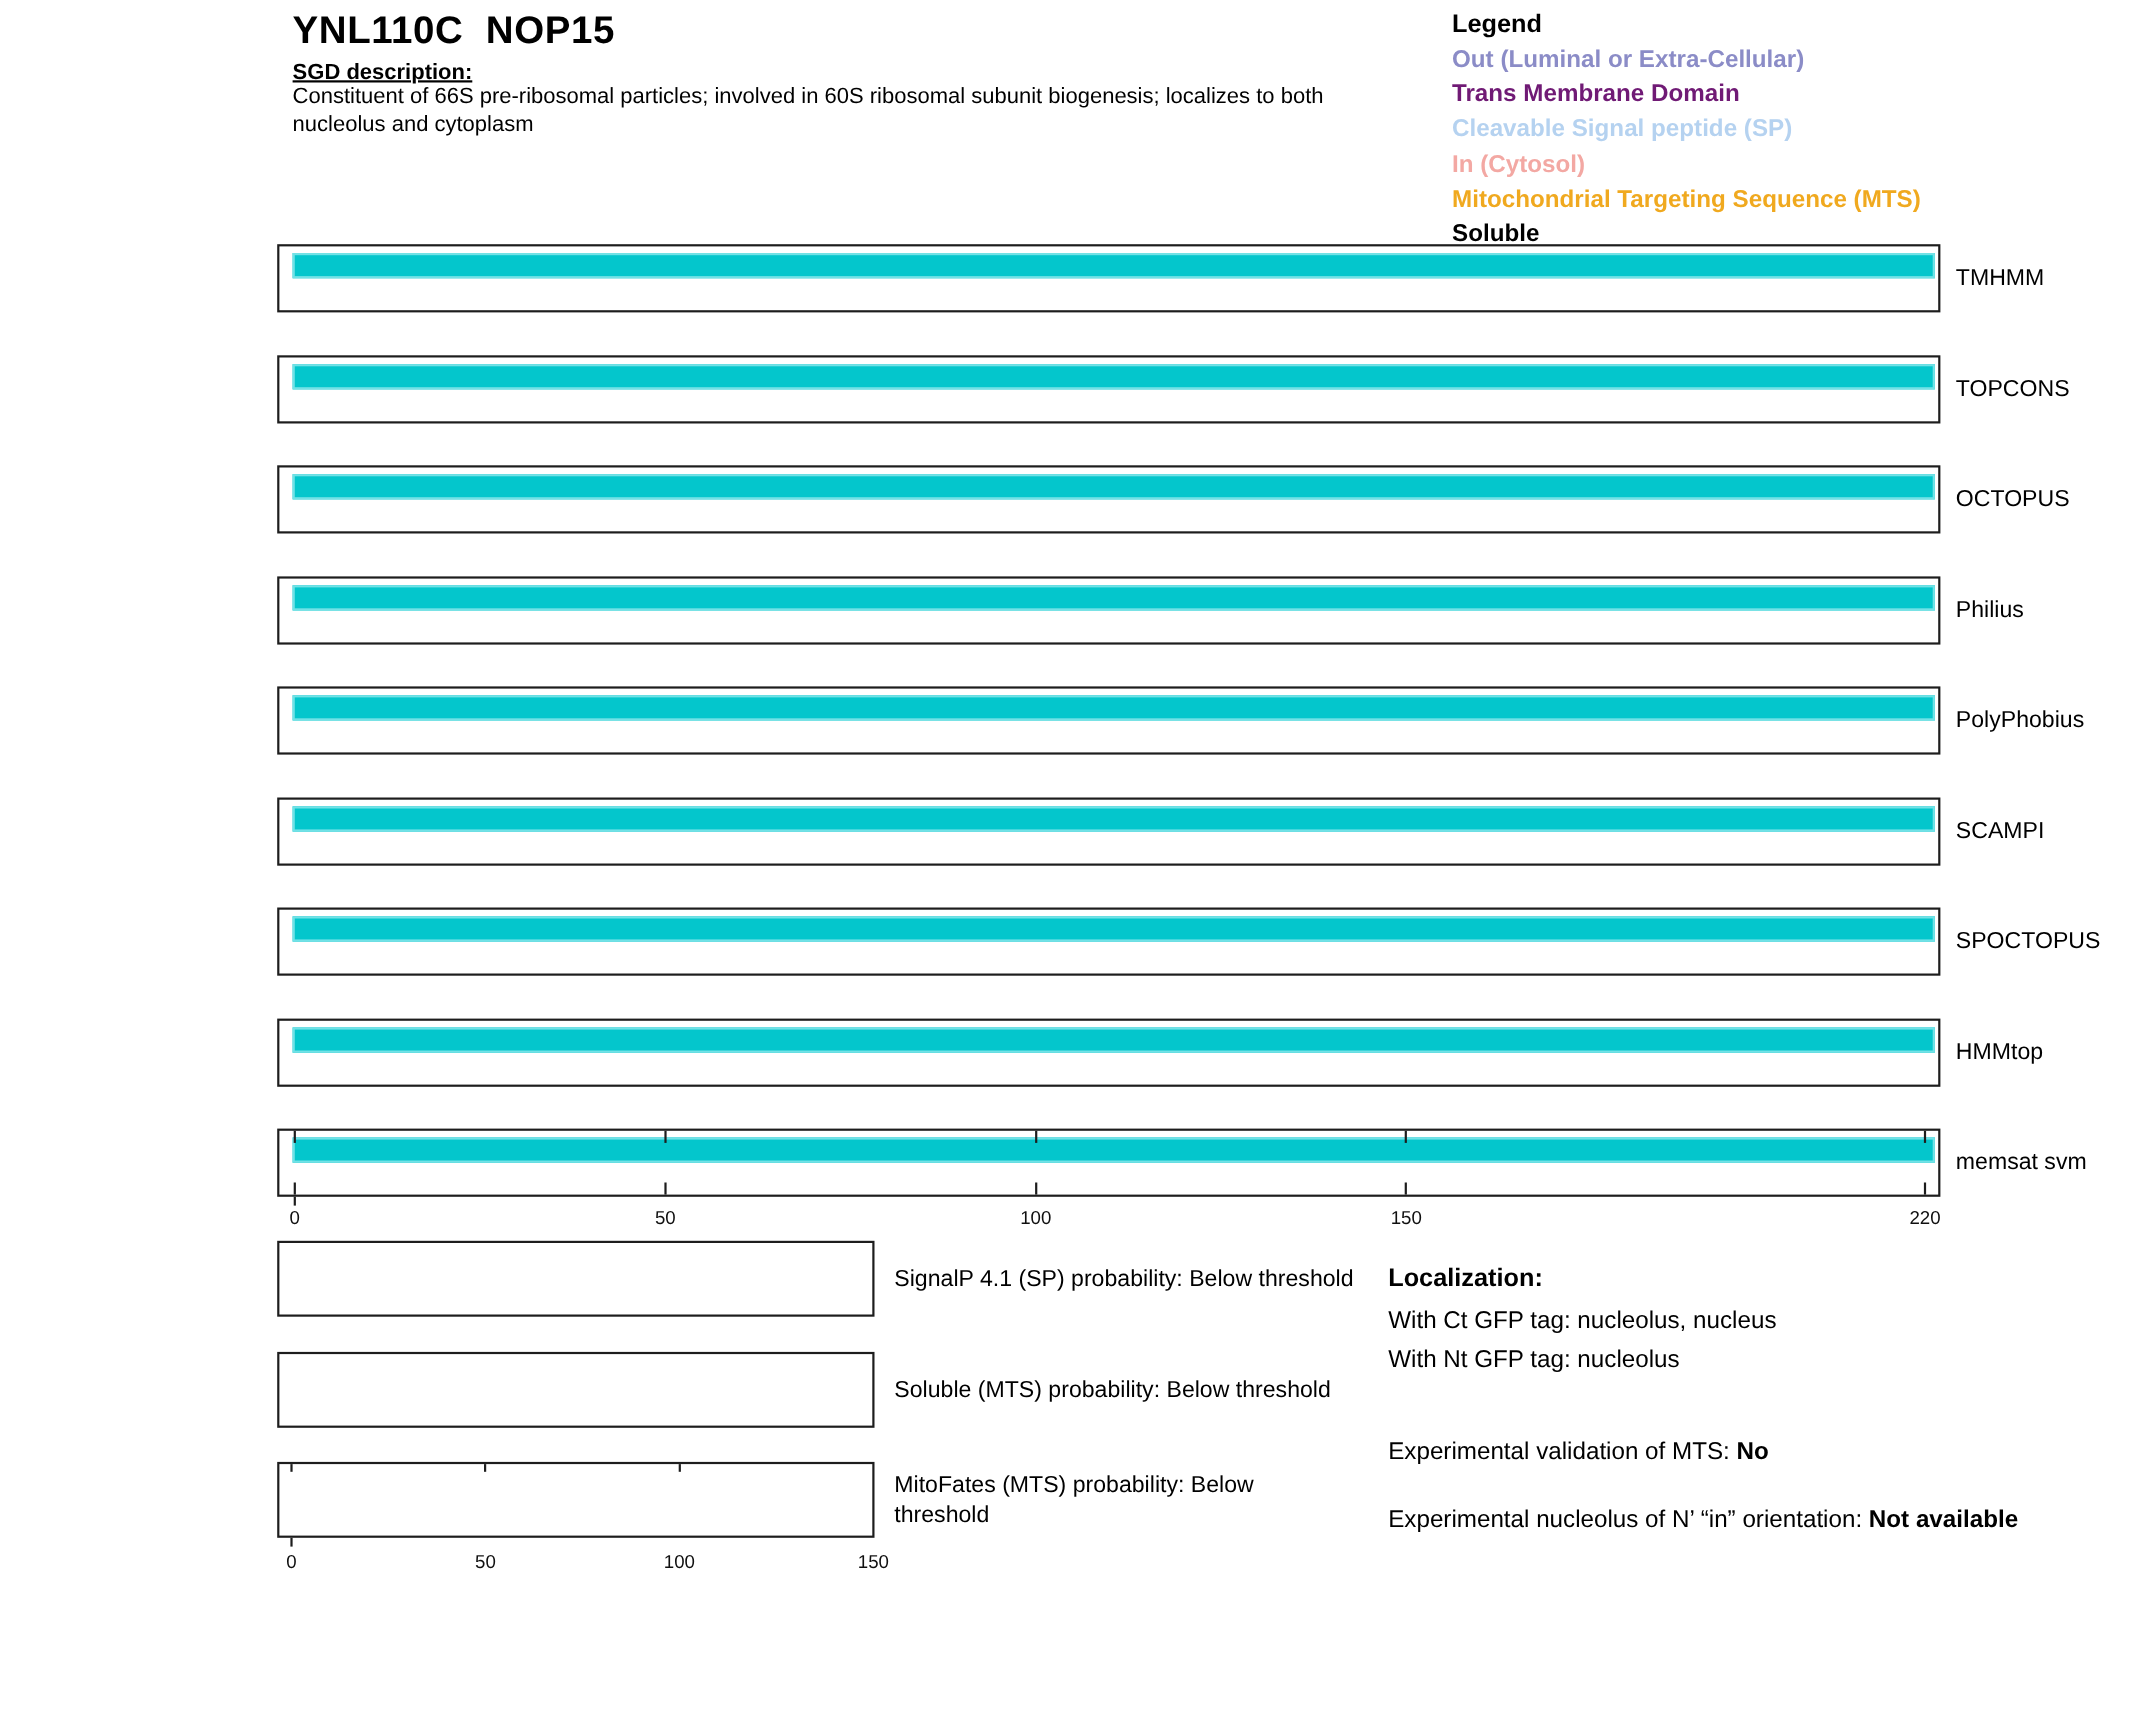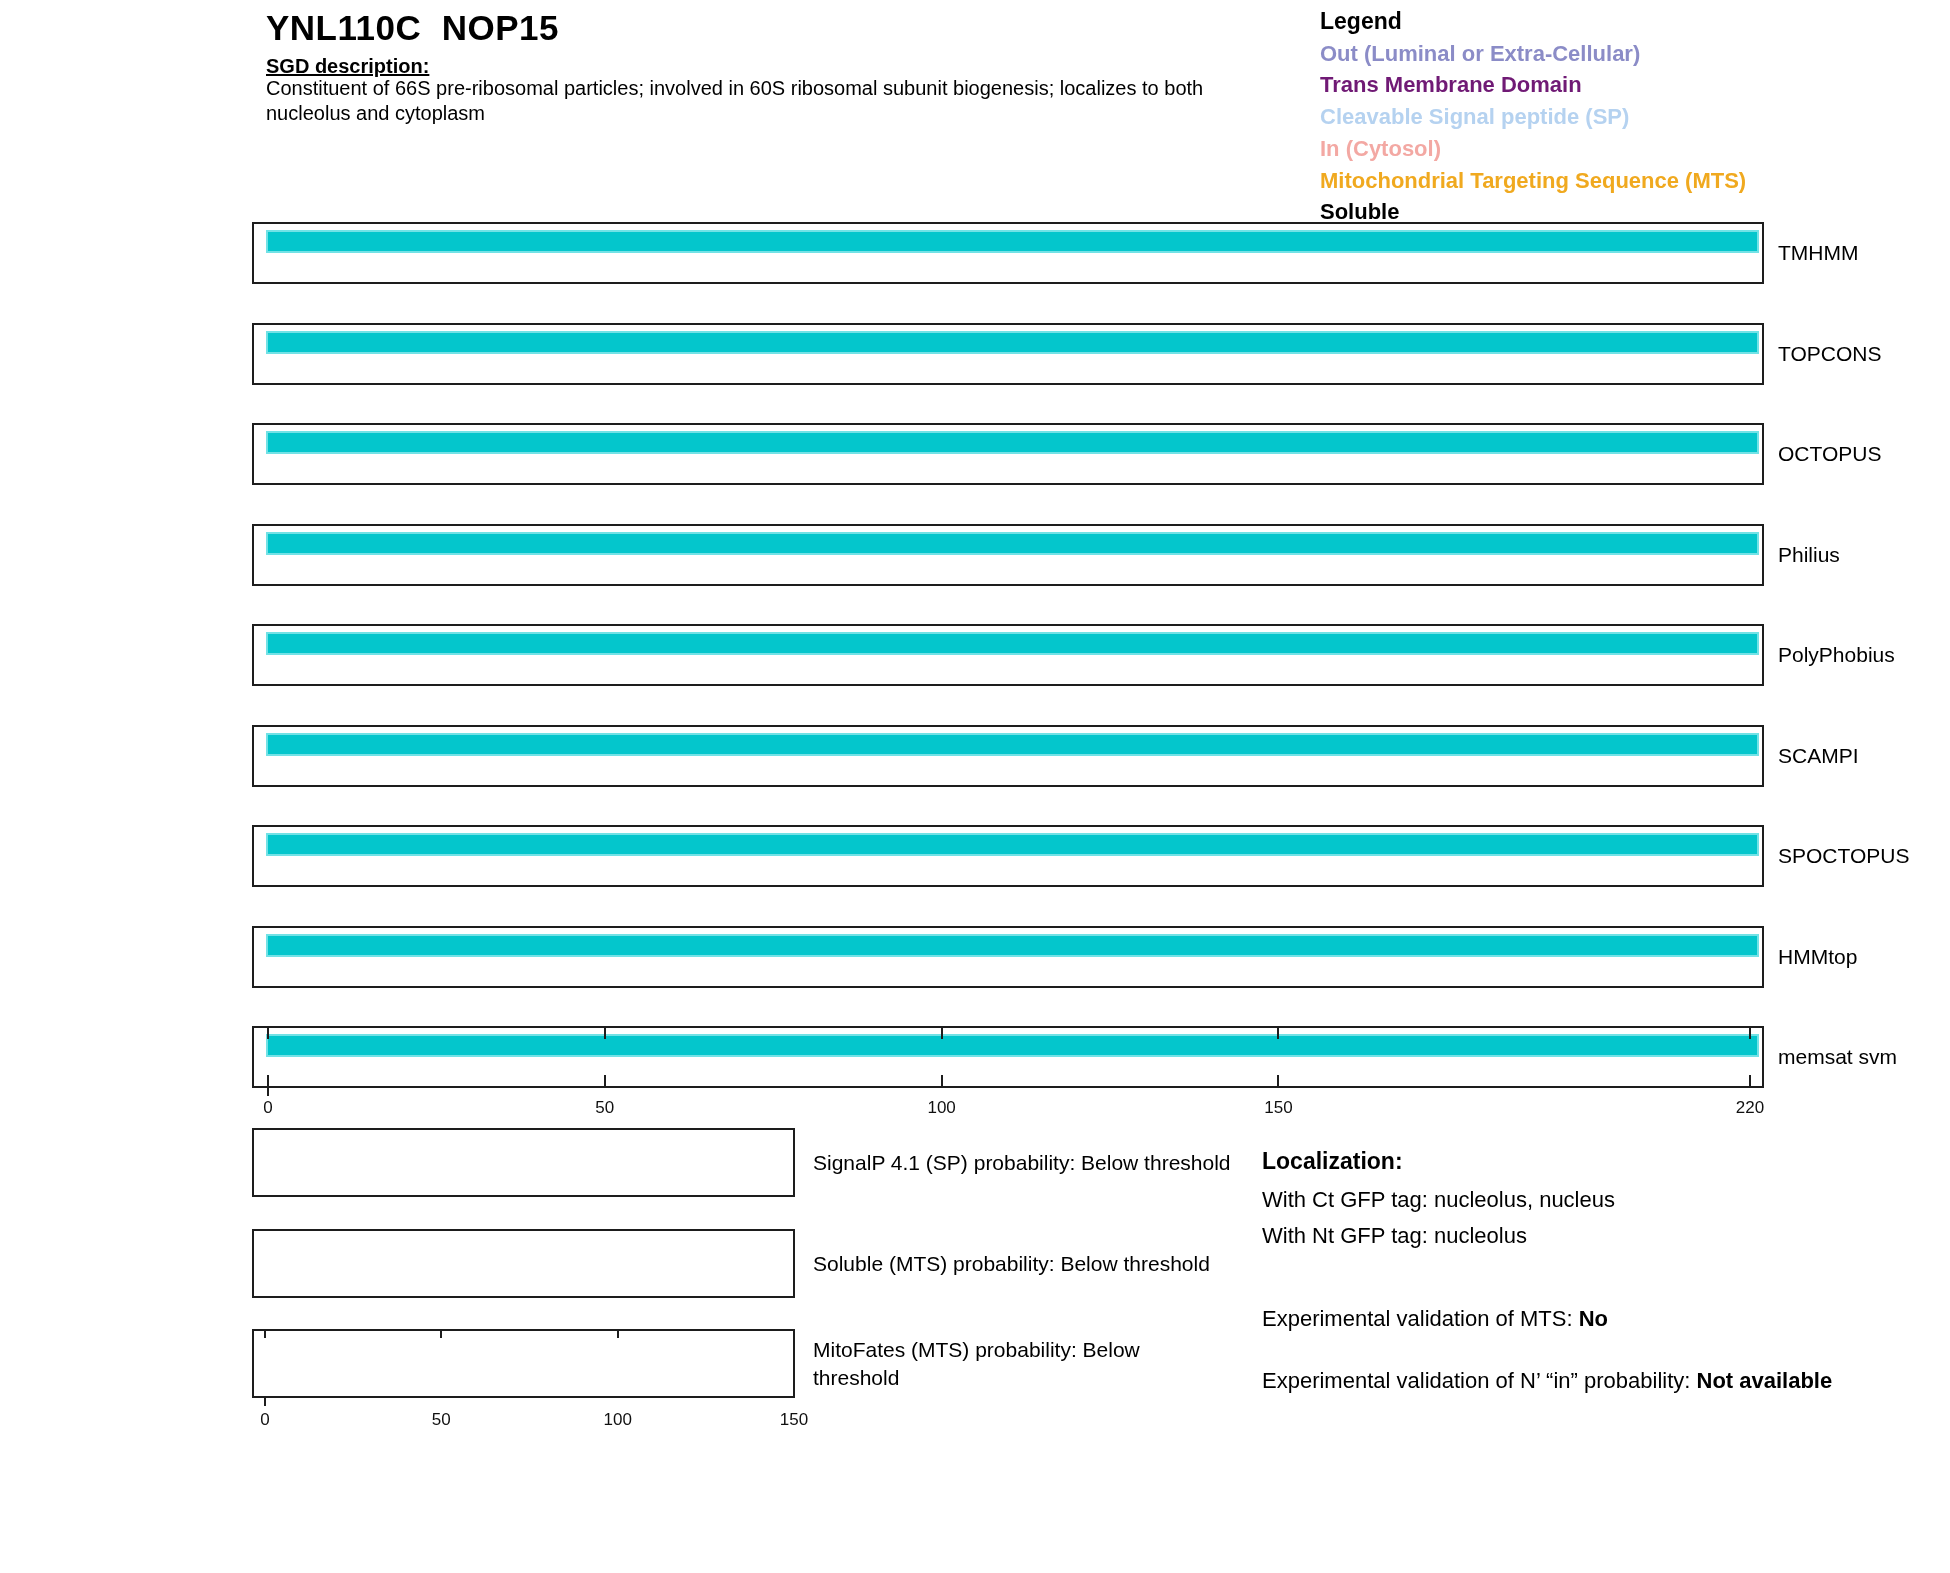--- a/index.html
+++ b/index.html
@@ -131,21 +131,21 @@
         <span>MitoFates (MTS) probability: Below threshold</span>
       </div>
     </div>
 
   <div id="loc-title" class="abs">Localization:</div>
   <div id="loc-gfp" class="abs loc-text">
       <div>With Ct GFP tag: nucleolus, nucleus</div>
       <div>With Nt GFP tag: nucleolus</div>
     </div>
   <div id="loc-mts" class="abs loc-text"><span>Experimental validation of MTS: </span><span class="bold">No</span></div>
-  <div id="loc-orient" class="abs loc-text"><span>Experimental validation of N’ “in” probability: </span><span class="bold">Not available</span></div>
+  <div id="loc-orient" class="abs loc-text"><span>Experimental nucleolus of N’ “in” orientation: </span><span class="bold">Not available</span></div>
 
 <div class="tick-v" style="left: 267px; top: 1088px; height: 8px;"></div>
     <div class="axis-label" style="left: 268px; top: 1098px;">0</div>
     <div class="axis-label" style="left: 604.818px; top: 1098px;">50</div>
     <div class="axis-label" style="left: 941.636px; top: 1098px;">100</div>
     <div class="axis-label" style="left: 1278.45px; top: 1098px;">150</div>
     <div class="axis-label" style="left: 1750px; top: 1098px;">220</div>
     <div class="tick-v" style="left: 264px; top: 1398px; height: 8px;"></div>
     <div class="axis-label" style="left: 265px; top: 1410px;">0</div>
     <div class="axis-label" style="left: 441.333px; top: 1410px;">50</div>

